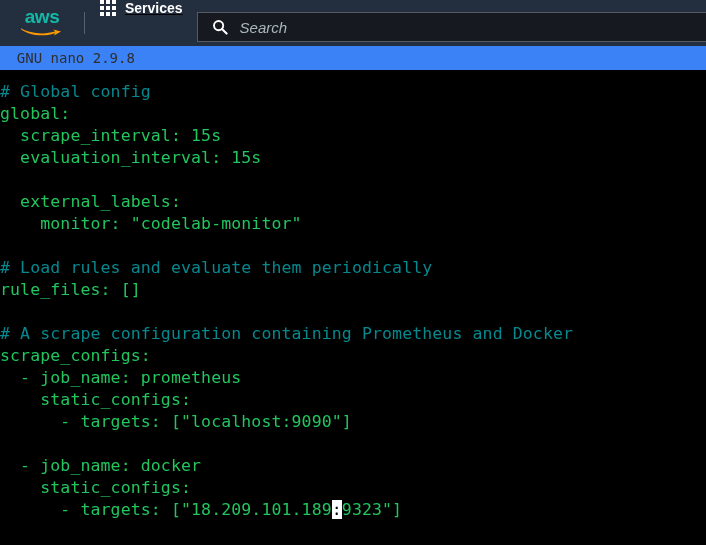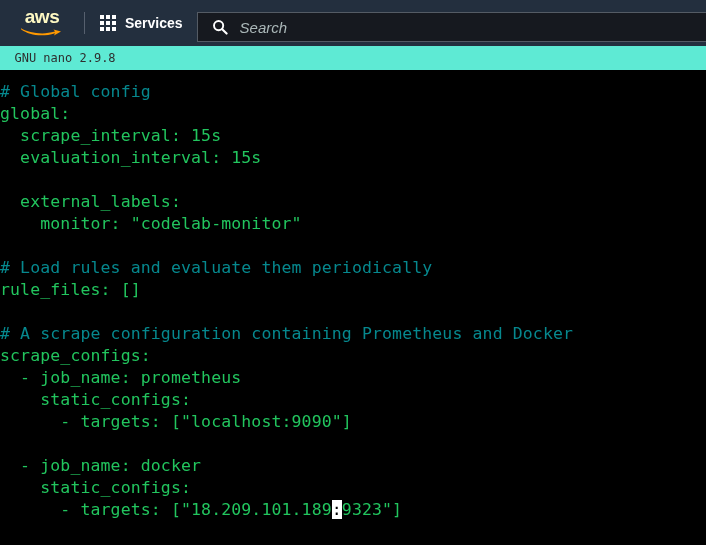--- a/index.html
+++ b/index.html
@@ -37,21 +37,21 @@
     position: relative;
     width: 52px;
     height: 30px;
   }
   .aws-logo .aws-word {
     position: absolute;
     top: -1px;
     left: 0;
     width: 52px;
     text-align: center;
-    color: #fef9c3;
+    color: #14b8a6;
     font-size: 19px;
     font-weight: 700;
     letter-spacing: -0.5px;
     font-family: "Liberation Sans", sans-serif;
     line-height: 20px;
   }
   .aws-logo .aws-smile {
     position: absolute;
     left: 4px;
     bottom: 1px;
@@ -61,25 +61,25 @@
 
   .nav-divider {
     width: 1px;
     background: #56606e;
     margin: 12px 0;
     flex: 0 0 auto;
   }
 
   #services-menu {
     display: flex;
-    align-items: center;
     gap: 9px;
     padding: 0 14px 0 15px;
     flex: 0 0 auto;
     cursor: pointer;
+    text-decoration: underline;
   }
   .grid-icon {
     display: grid;
     grid-template-columns: repeat(3, 4px);
     grid-template-rows: repeat(3, 4px);
     gap: 2px;
     flex: 0 0 auto;
   }
   .grid-icon i {
     display: block;
@@ -130,24 +130,24 @@
     width: 706px;
     height: 499px;
     background: #000000;
     overflow: hidden;
     font-family: "DejaVu Sans Mono", "Liberation Mono", monospace;
   }
 
   #nano-titlebar {
     width: 706px;
     height: 24px;
-    background: #5eead4;
+    background: #3b82f6;
     color: #2e2e2e;
     font-family: "DejaVu Sans Mono", "Liberation Mono", monospace;
-    font-size: 12px;
+    font-size: 14px;
     line-height: 24px;
     white-space: pre;
     overflow: hidden;
     box-sizing: border-box;
   }
 
   #nano-body {
     padding-top: 11px;
     white-space: pre;
     font-family: "DejaVu Sans Mono", "Liberation Mono", monospace;

